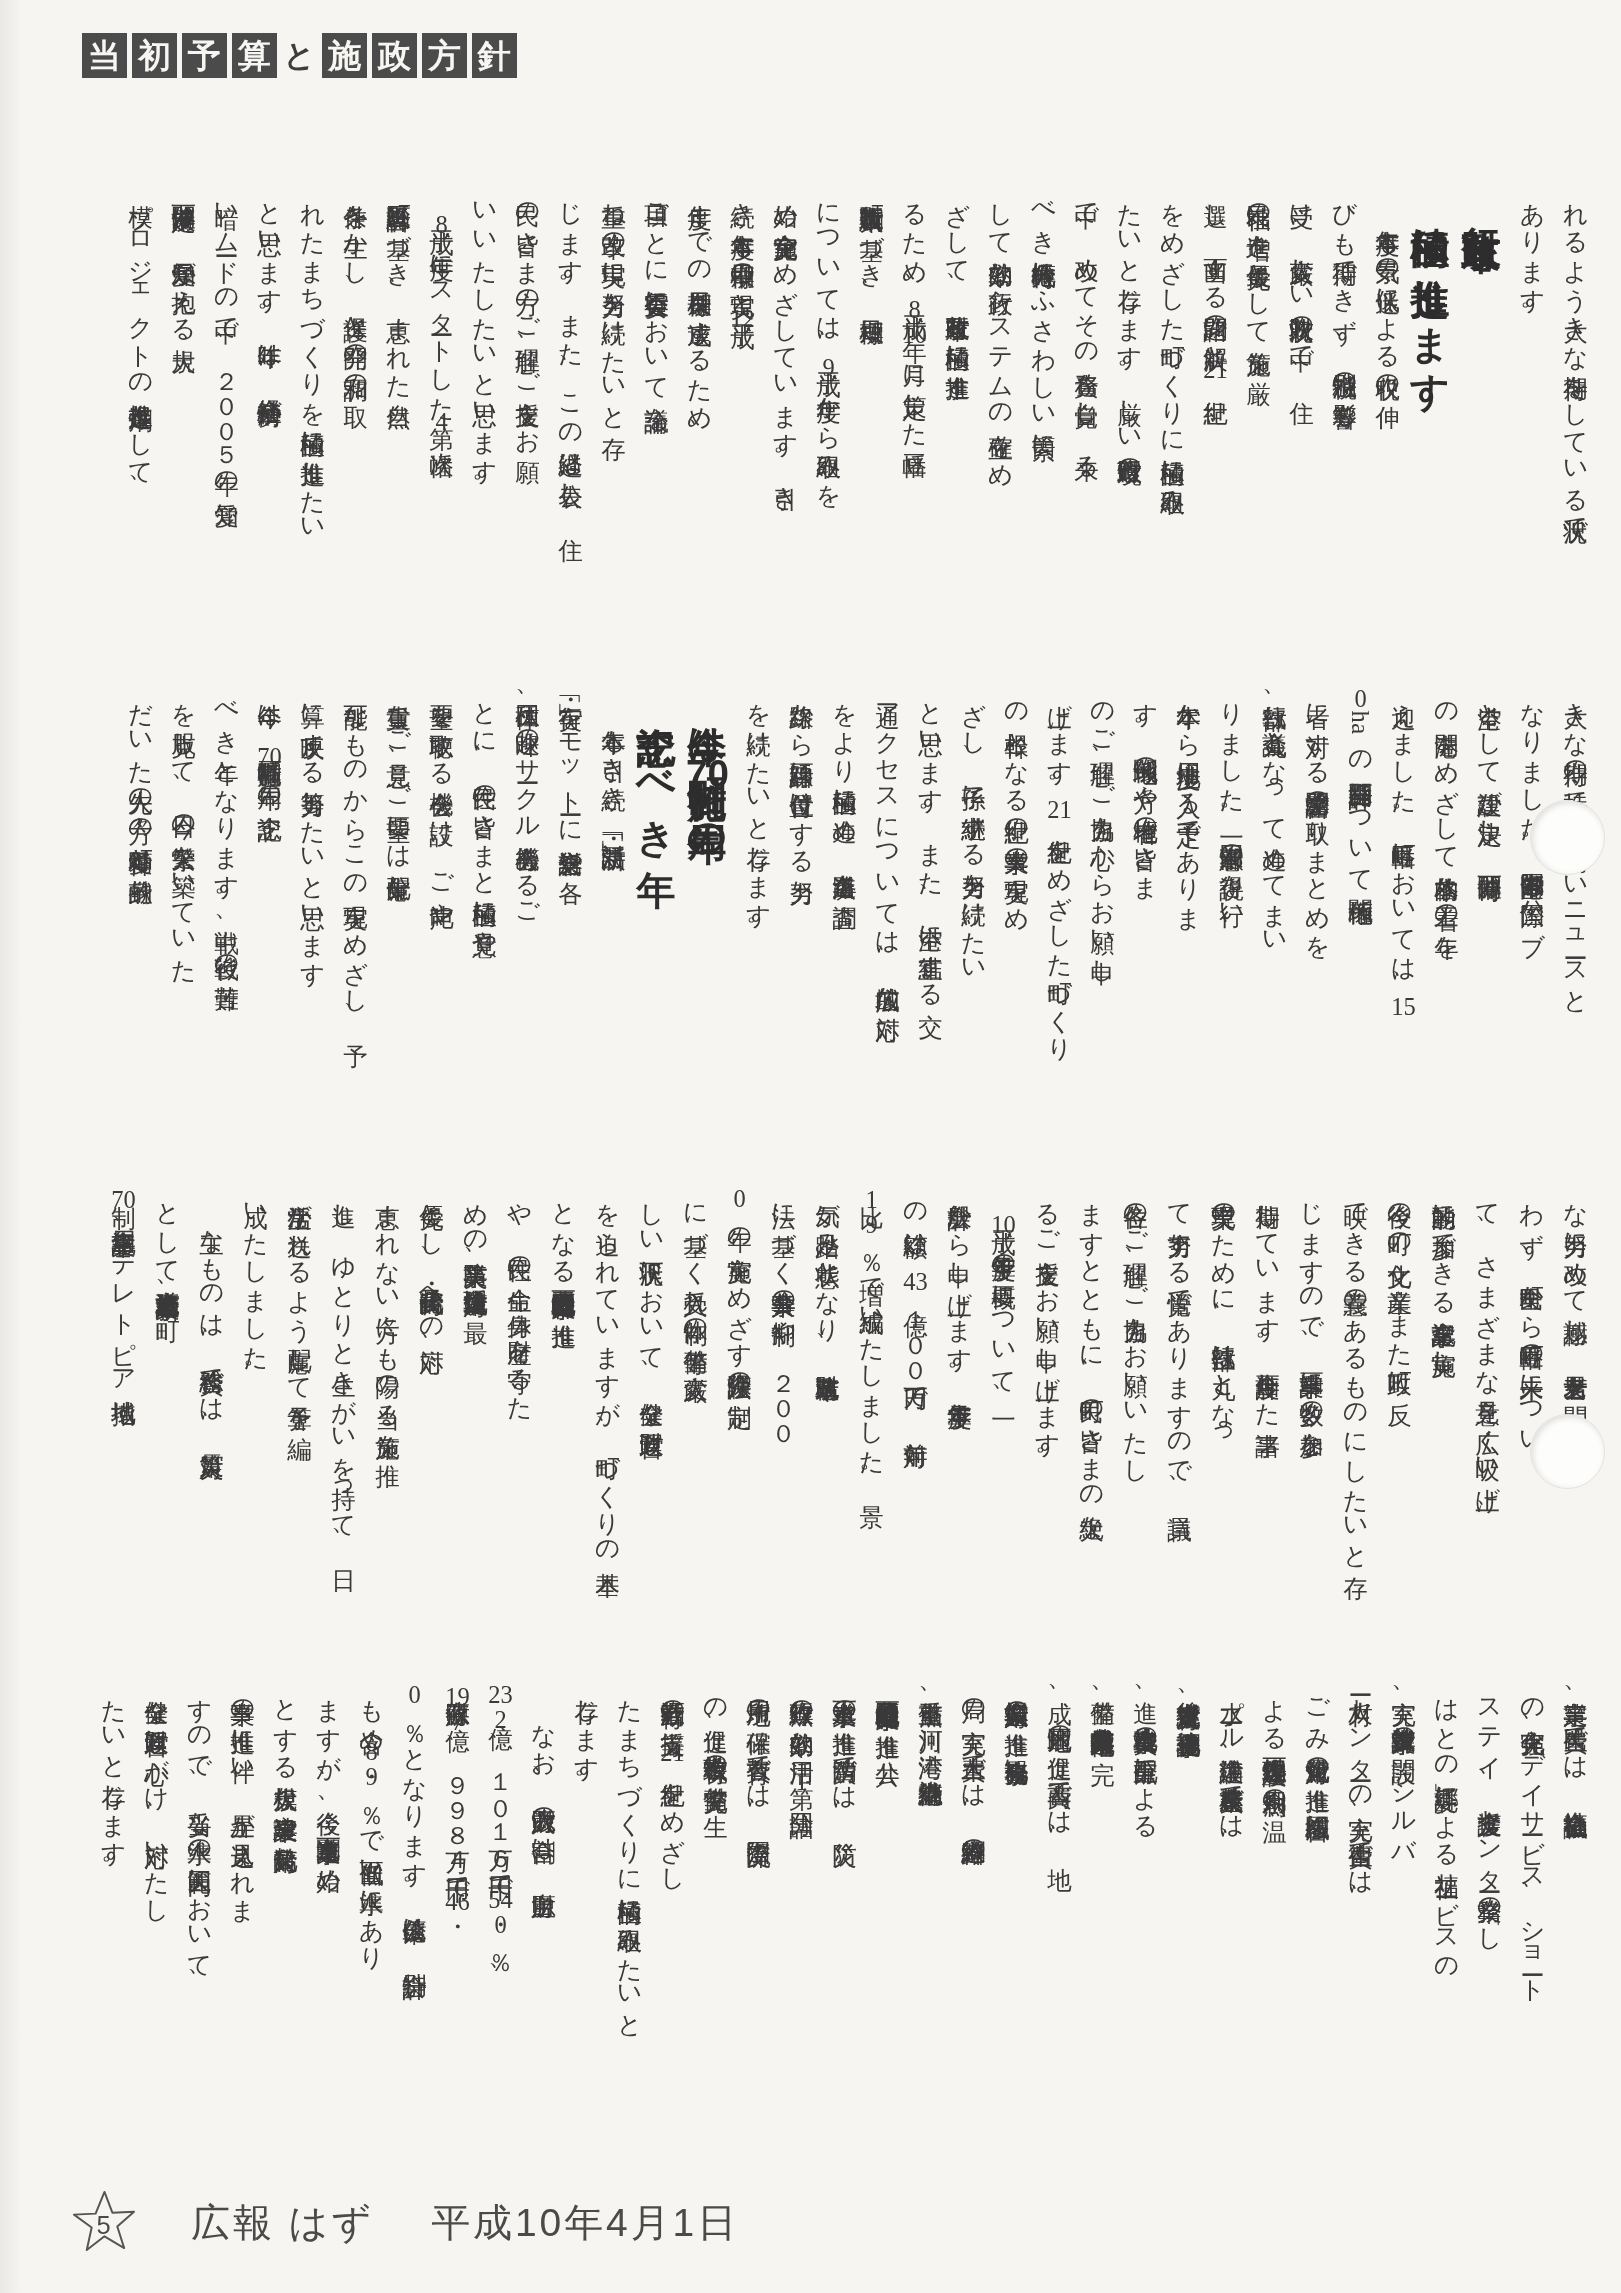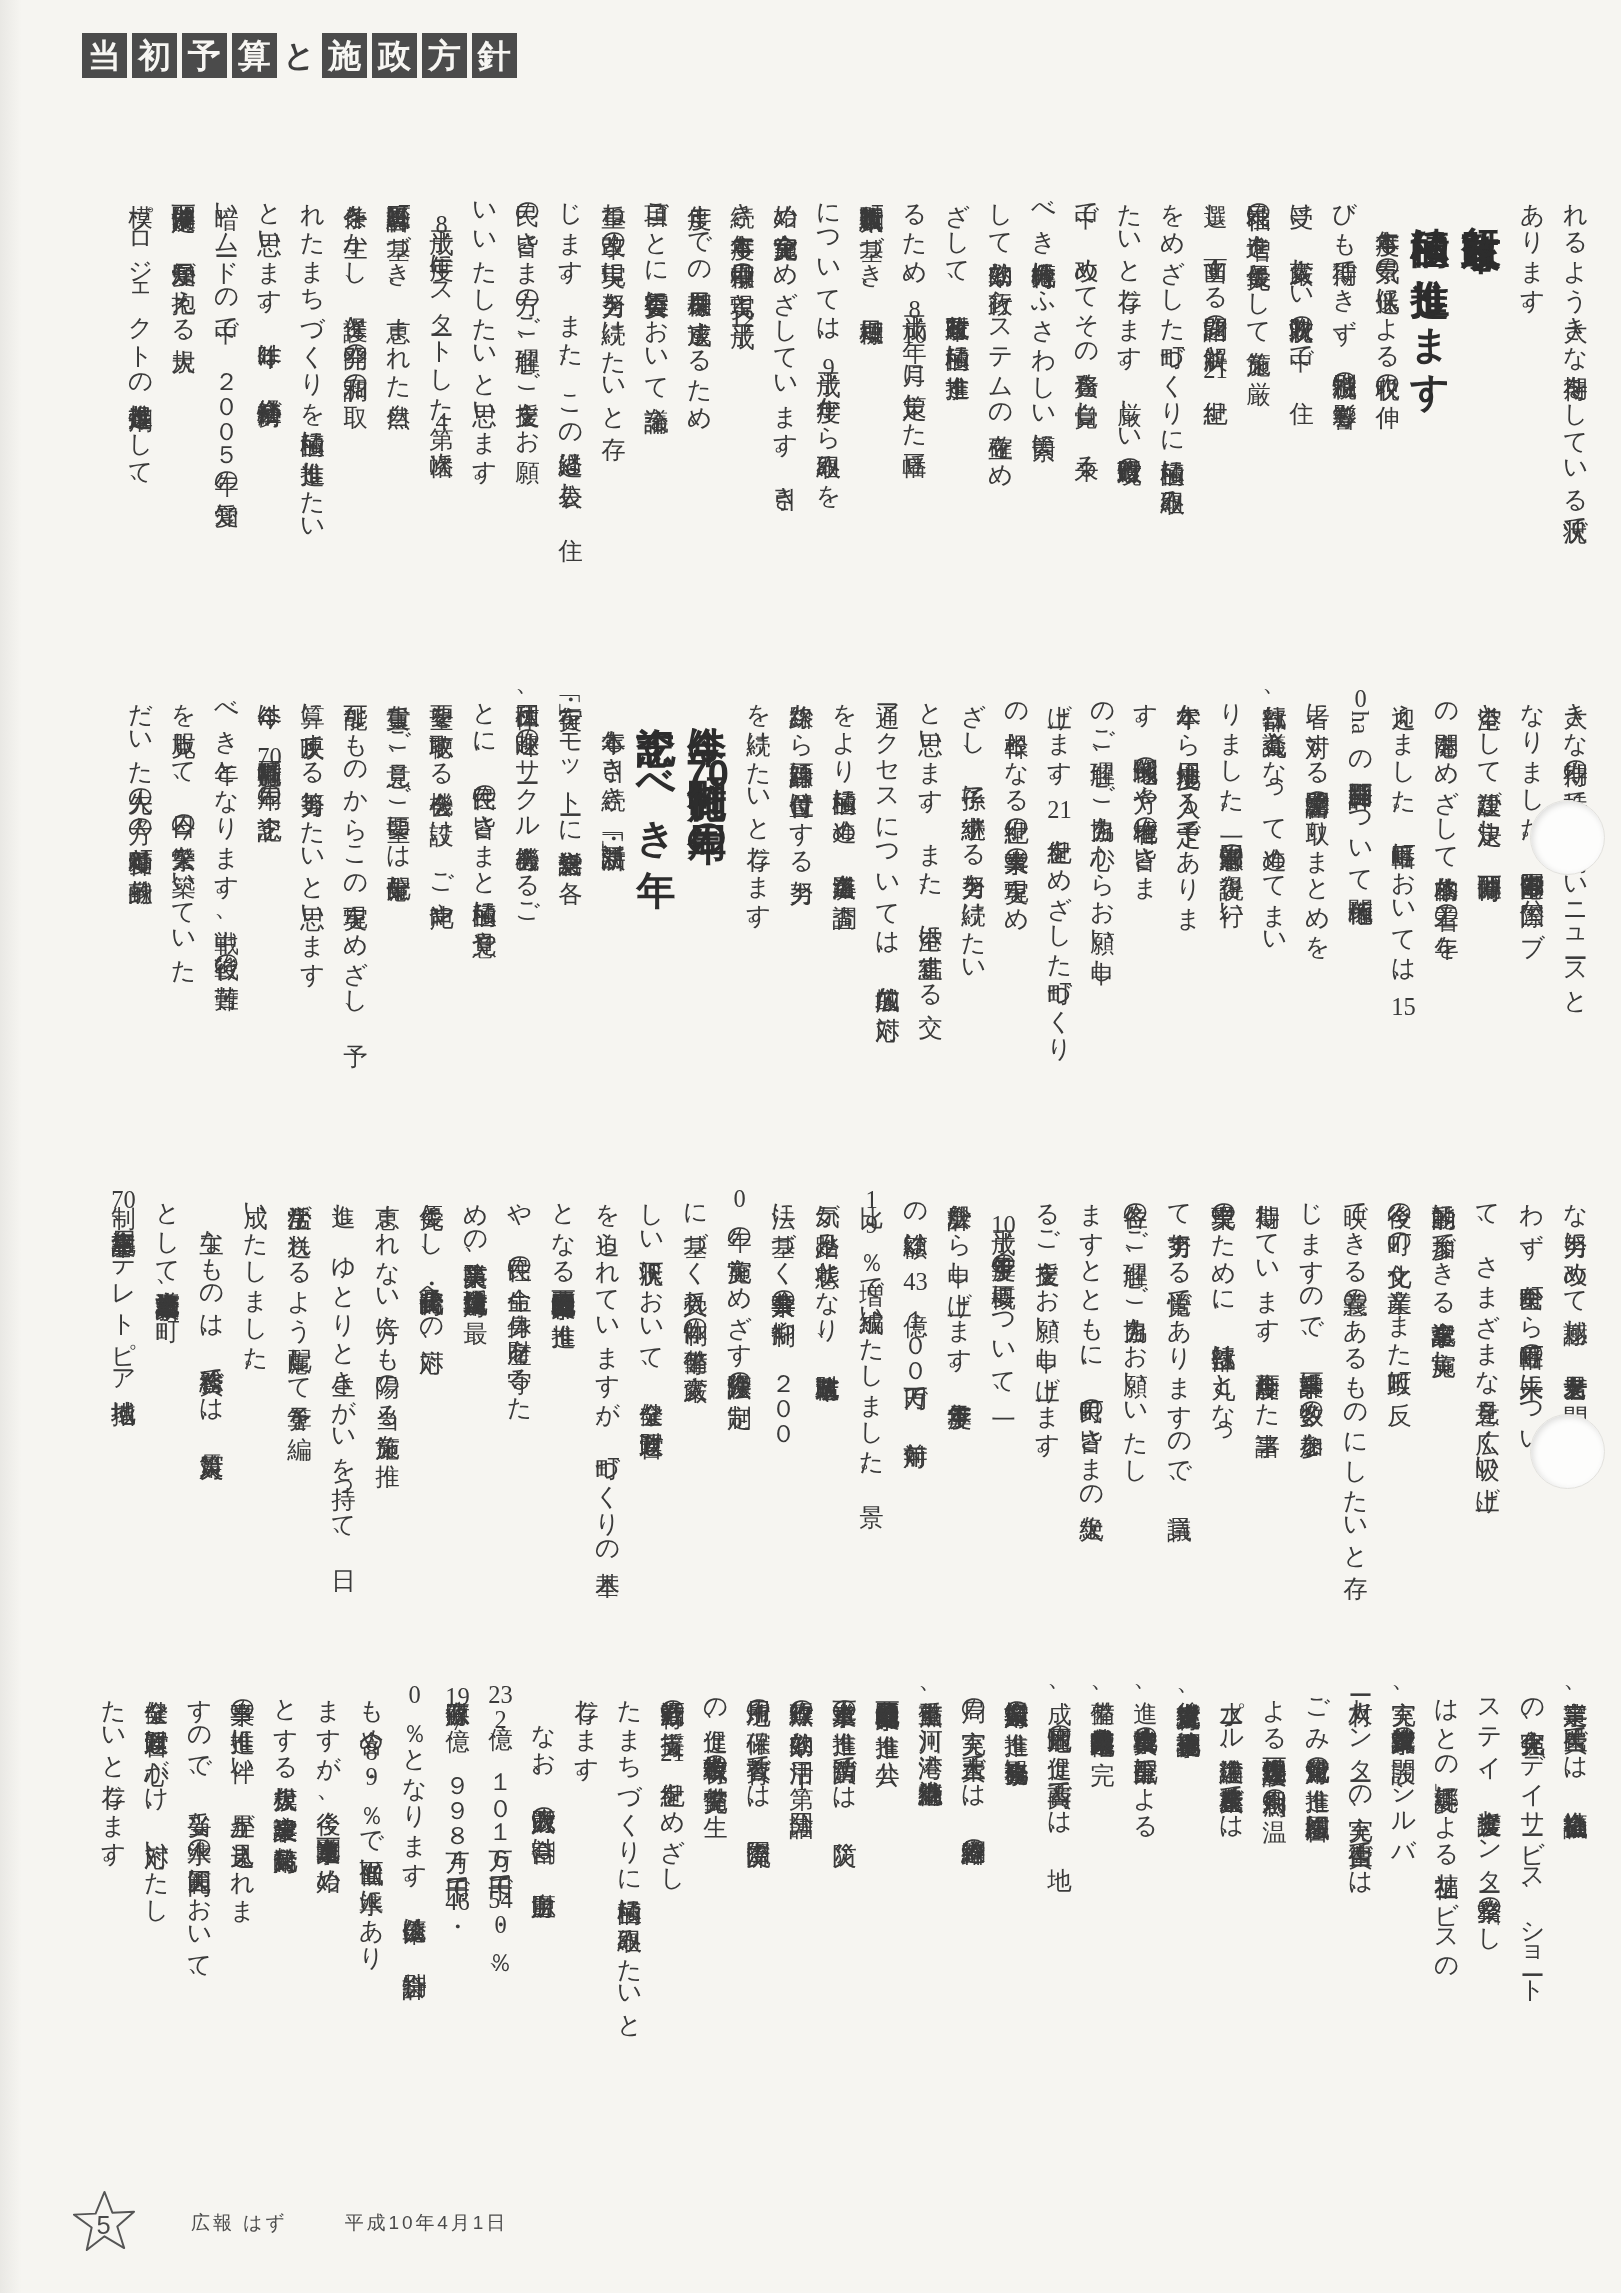--- a/index.html
+++ b/index.html
@@ -48,21 +48,21 @@
   }
   #hole-top{top:800px;} #hole-bottom{top:1414px;}
   
   #footer{position:absolute; left:71px; top:2190px; display:flex; align-items:center;}
   #star-wrap{position:relative; width:65px; height:65px;}
   #star-num{
     position:absolute; left:0; top:5.9px; width:65px; text-align:center;
     font-family:"Liberation Sans", sans-serif; font-size:25.5px; color:#4a4a4a; line-height:59px;
   }
   #footer-text{display:flex; gap:57px; margin-left:55px;
-    font-family:"Liberation Sans", sans-serif; color:#4a4a4a; font-size:19px; letter-spacing:2.9px;}
+    font-family:"Liberation Sans", sans-serif; color:#4a4a4a; font-size:39px; letter-spacing:2.9px;}
 </style>
 </head>
 <body>
 
 <div id="page">
 
   <div id="badge">
       <span class="badge-box">当</span>
       <span class="badge-box">初</span>
       <span class="badge-box">予</span>

